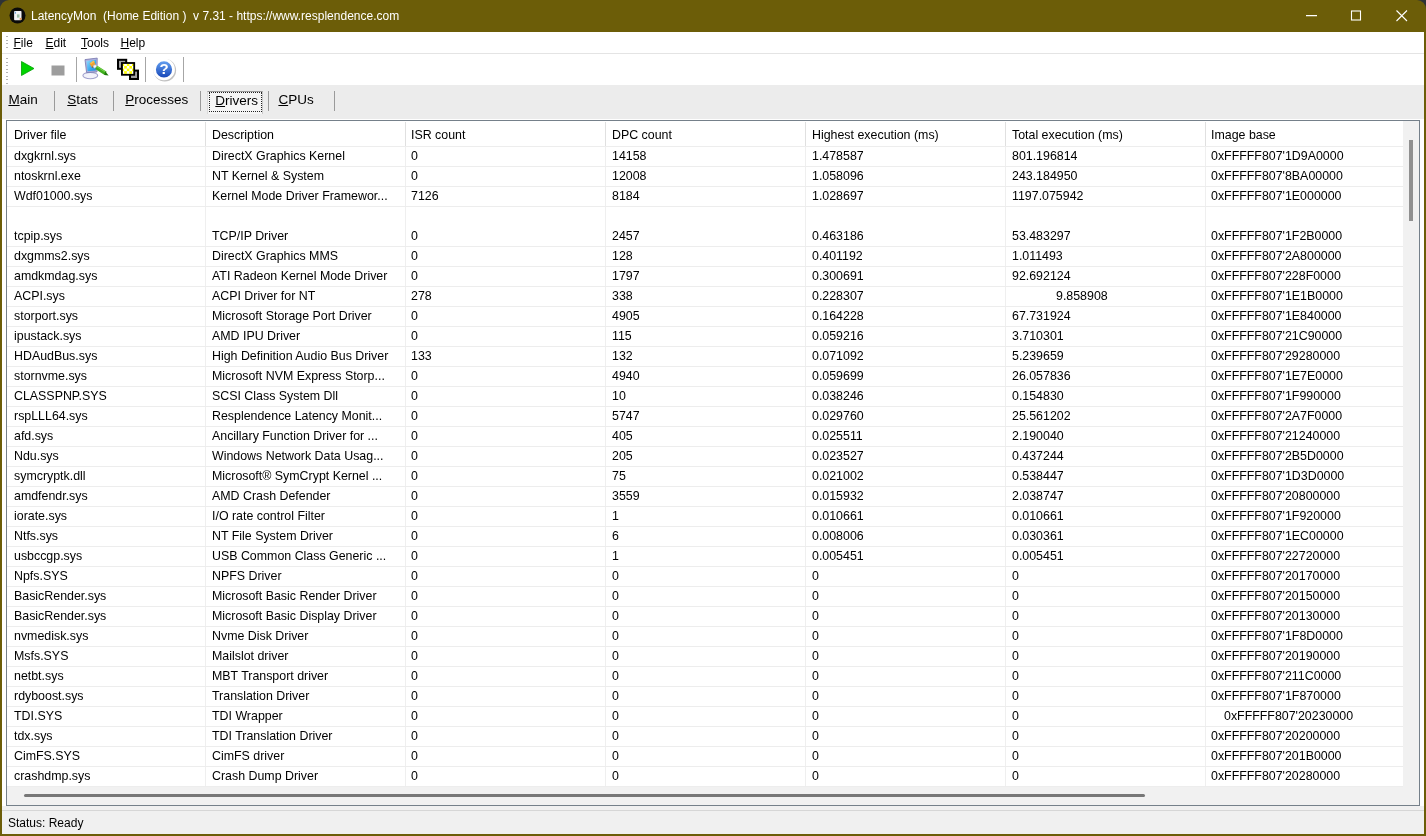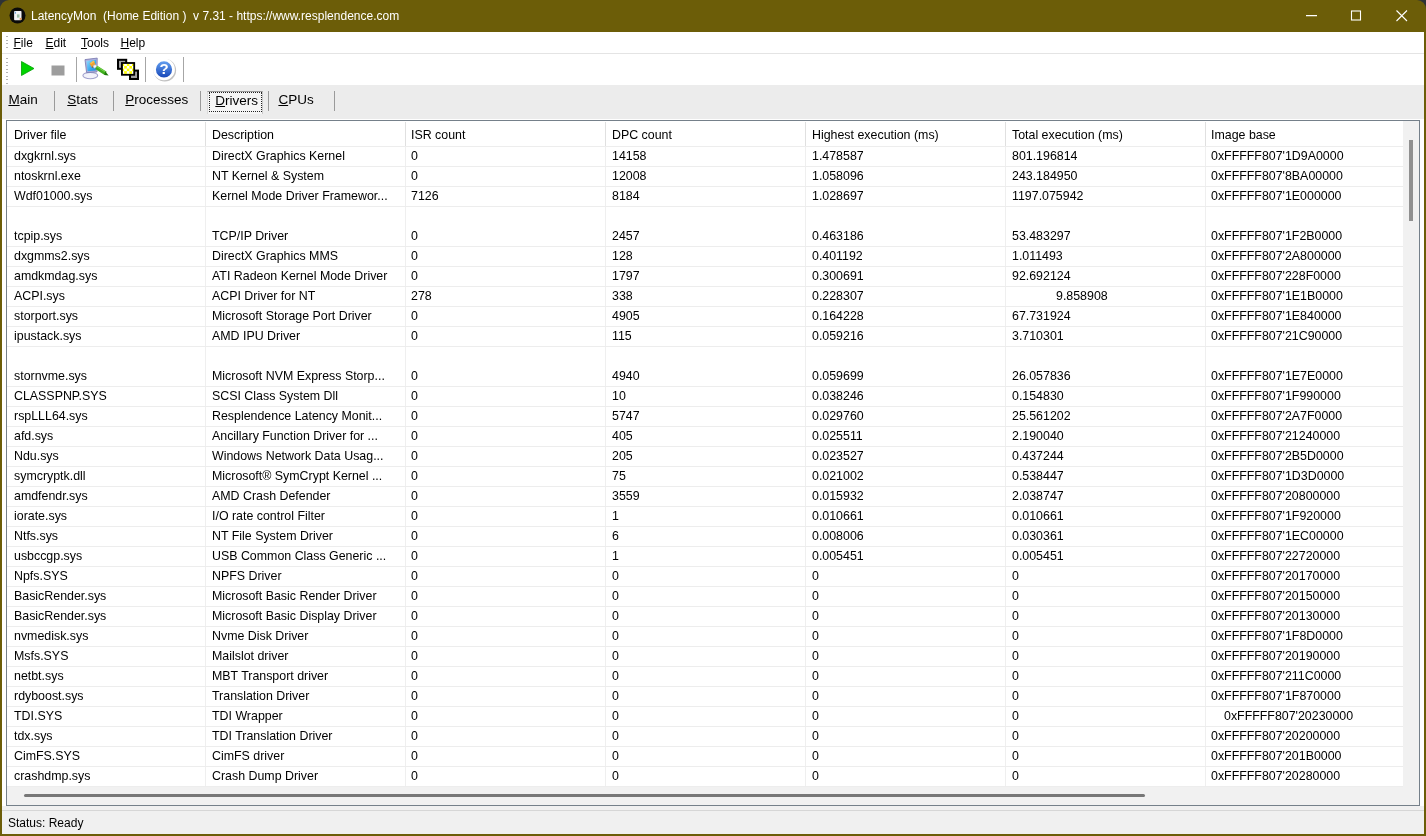--- a/index.html
+++ b/index.html
@@ -198,20 +198,29 @@
     </div>
     <div style="position:absolute;left:0;top:206px;width:1396px;height:20px;border-bottom:1px solid #ededed;">
       <span class="tt" style="position:absolute;left:7px;top:-1px;">ipustack.sys</span>
       <span class="tt" style="position:absolute;left:205px;top:-1px;">AMD IPU Driver</span>
       <span class="tt" style="position:absolute;left:404px;top:-1px;">0</span>
       <span class="tt" style="position:absolute;left:605px;top:-1px;">115</span>
       <span class="tt" style="position:absolute;left:805px;top:-1px;">0.059216</span>
       <span class="tt" style="position:absolute;left:1005px;top:-1px;">3.710301</span>
       <span class="tt" style="position:absolute;left:1204px;top:-1px;">0xFFFFF807'21C90000</span>
     </div>
+    <div style="position:absolute;left:0;top:226px;width:1396px;height:20px;border-bottom:1px solid #ededed;">
+      <span class="tt" style="position:absolute;left:7px;top:-1px;">HDAudBus.sys</span>
+      <span class="tt" style="position:absolute;left:205px;top:-1px;">High Definition Audio Bus Driver</span>
+      <span class="tt" style="position:absolute;left:404px;top:-1px;">133</span>
+      <span class="tt" style="position:absolute;left:605px;top:-1px;">132</span>
+      <span class="tt" style="position:absolute;left:805px;top:-1px;">0.071092</span>
+      <span class="tt" style="position:absolute;left:1005px;top:-1px;">5.239659</span>
+      <span class="tt" style="position:absolute;left:1204px;top:-1px;">0xFFFFF807'29280000</span>
+    </div>
     <div style="position:absolute;left:0;top:246px;width:1396px;height:20px;border-bottom:1px solid #ededed;">
       <span class="tt" style="position:absolute;left:7px;top:-1px;">stornvme.sys</span>
       <span class="tt" style="position:absolute;left:205px;top:-1px;">Microsoft NVM Express Storp...</span>
       <span class="tt" style="position:absolute;left:404px;top:-1px;">0</span>
       <span class="tt" style="position:absolute;left:605px;top:-1px;">4940</span>
       <span class="tt" style="position:absolute;left:805px;top:-1px;">0.059699</span>
       <span class="tt" style="position:absolute;left:1005px;top:-1px;">26.057836</span>
       <span class="tt" style="position:absolute;left:1204px;top:-1px;">0xFFFFF807'1E7E0000</span>
     </div>
     <div style="position:absolute;left:0;top:266px;width:1396px;height:20px;border-bottom:1px solid #ededed;">

